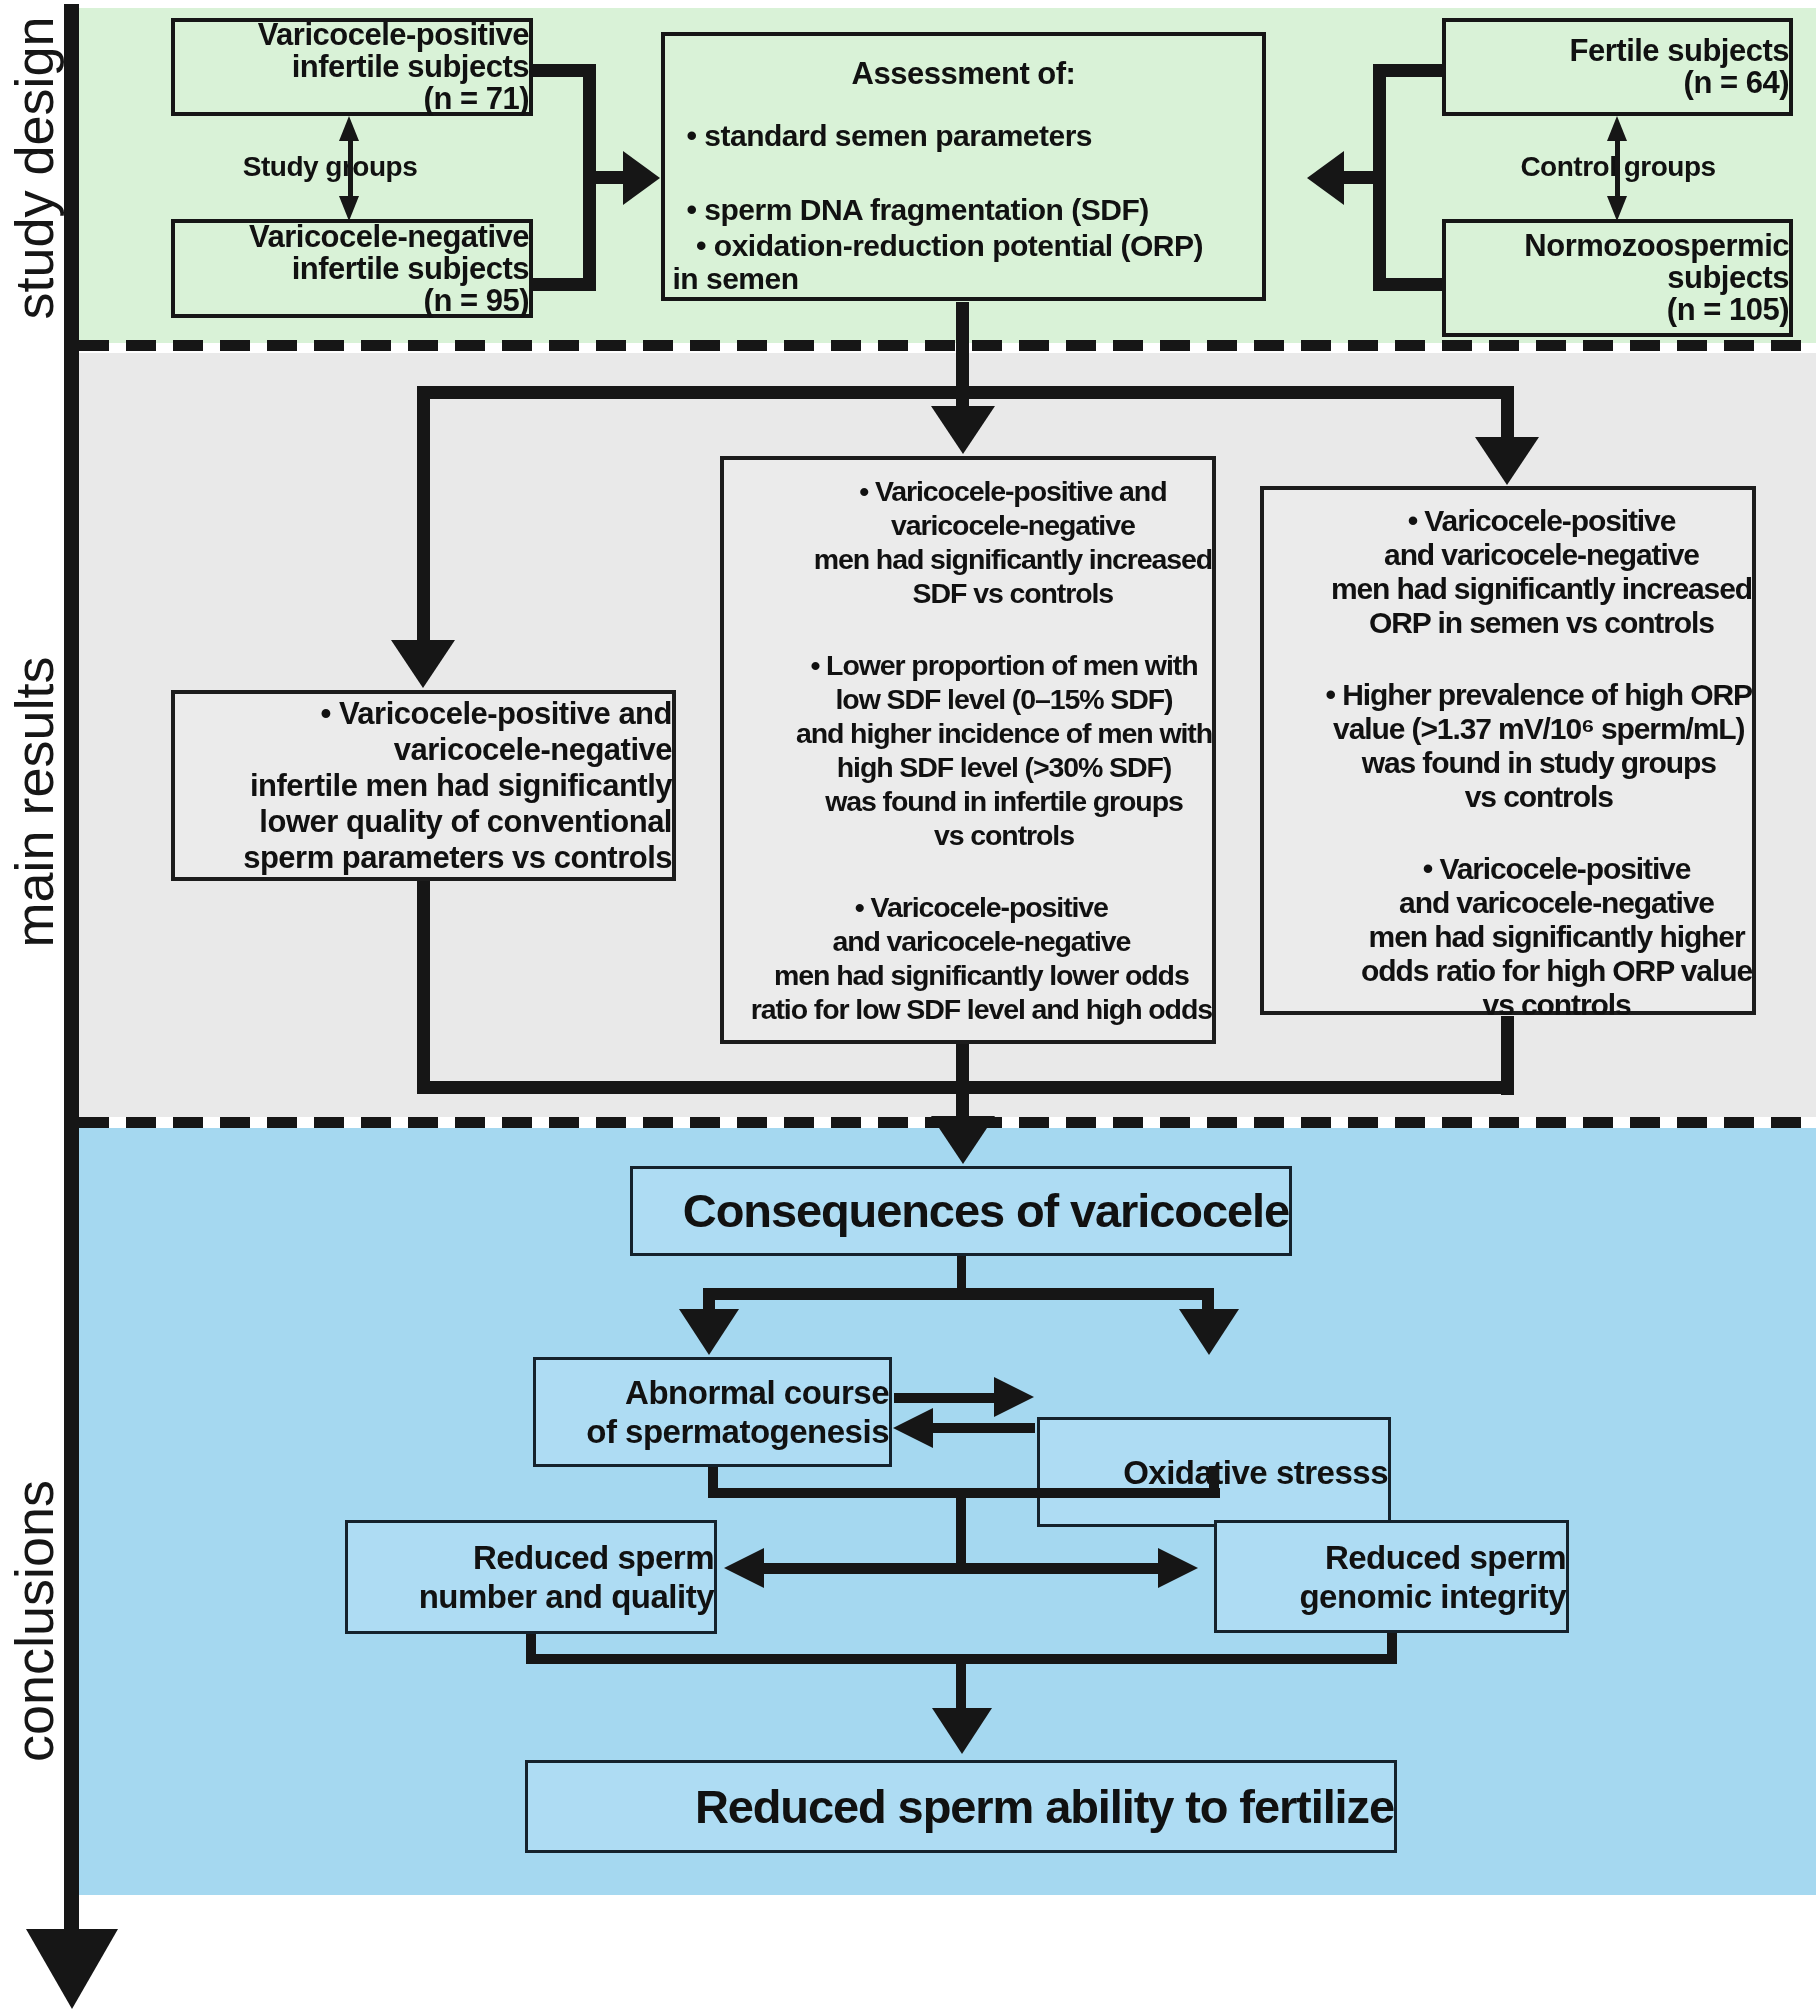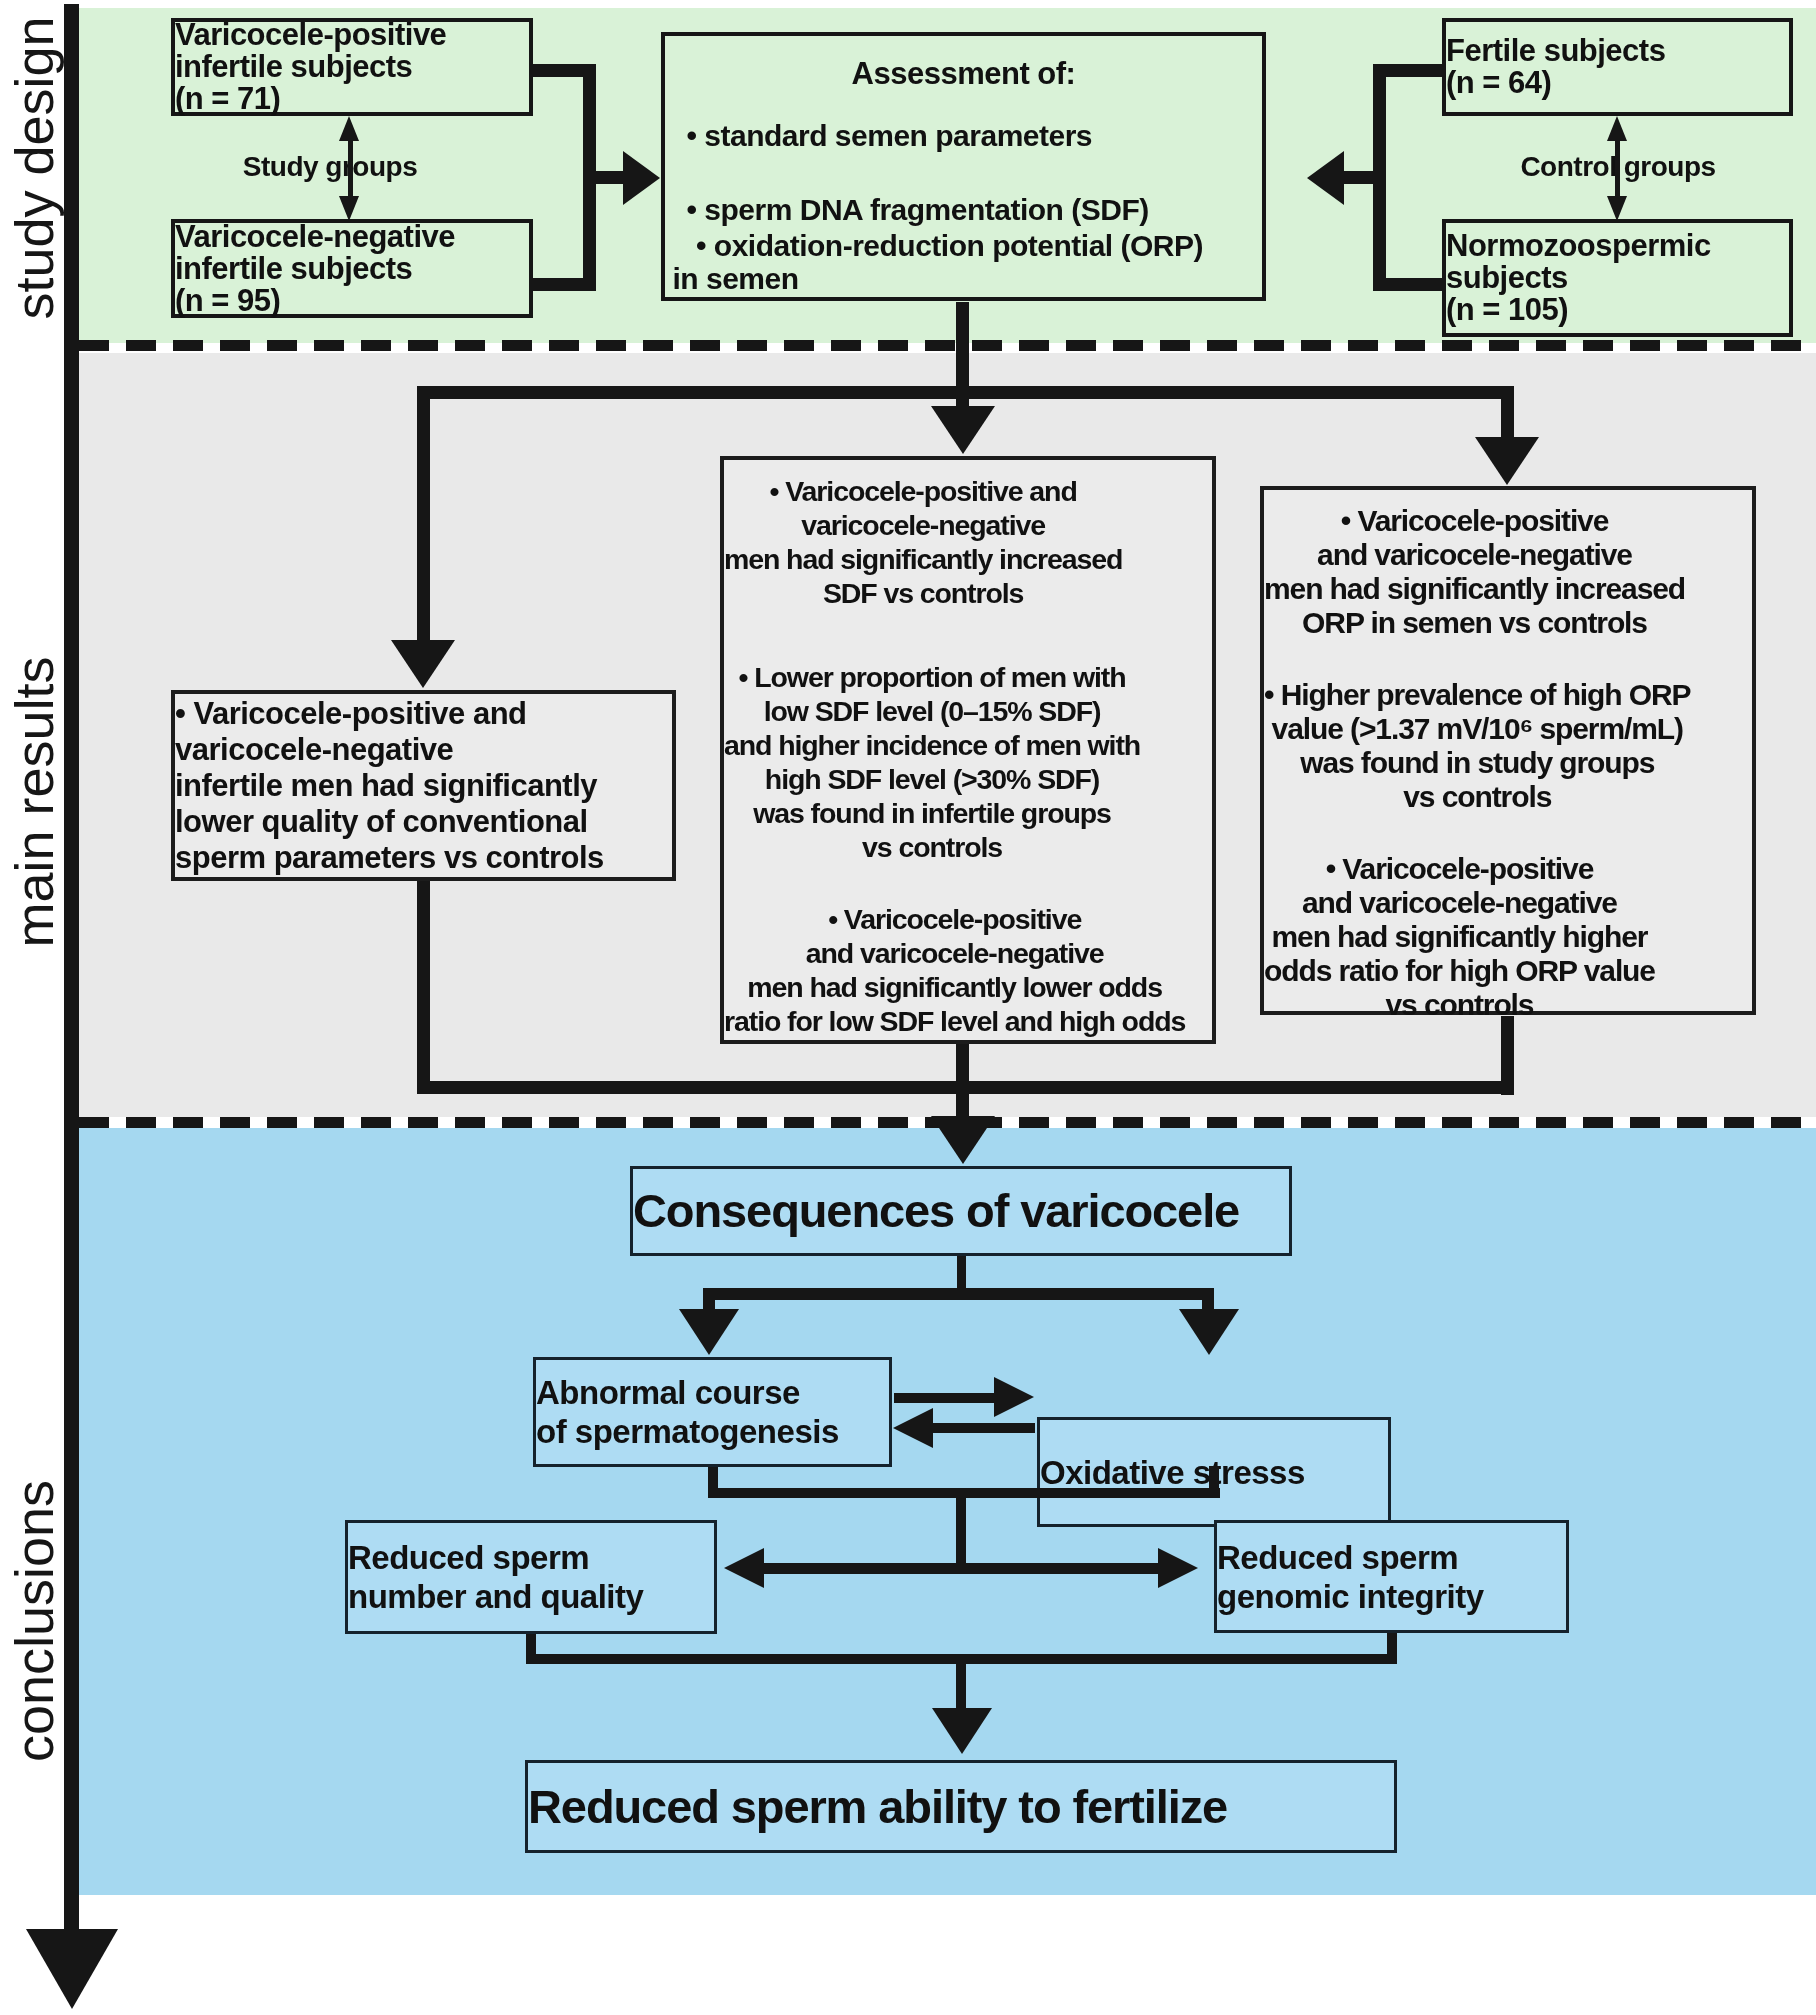--- a/index.html
+++ b/index.html
@@ -8,21 +8,21 @@
   .band{position:absolute;left:79px;right:0;}
   .band.green{background:#d9f2d7;}
   .band.gray{background:#e9e9e9;}
   .band.blue{background:#a5d8f0;}
   .dashed{position:absolute;left:79px;right:0;height:10.8px;
           background:repeating-linear-gradient(90deg,#161616 0 30px,transparent 30px 47px);}
   .sideblabel{position:absolute;white-space:nowrap;font-size:54px;font-weight:400;color:#161616;
           transform:translate(-50%,-50%) rotate(-90deg);}
   .vl,.hl{position:absolute;background:#161616;}
   .box{position:absolute;border:4.3px solid #161616;box-sizing:border-box;display:flex;
-       flex-direction:column;justify-content:center;align-items:flex-start;text-align:center;
+       flex-direction:column;justify-content:center;align-items:flex-end;text-align:center;
        font-weight:bold;letter-spacing:-0.5px;}
   .box.greenb{background:#d9f2d7;}
   .box.grayb{background:#ebebeb;border-color:#1c1c1c;}
   .box.blueb{background:#aedcf3;border-color:#15222c;border-width:3.2px;}
   .ln{display:block;}
   .para{display:block;}
   .ah{position:absolute;width:0;height:0;}
   
   .ah-down-lg{border-left:32px solid transparent;border-right:32px solid transparent;border-top:48px solid #161616;}
   .ah-down-md{border-left:30px solid transparent;border-right:30px solid transparent;border-top:46px solid #161616;}
@@ -123,21 +123,21 @@
     <span class="ln">sperm parameters vs controls</span>
   </div>
 
   <div class="box grayb" style="left:720px;top:456px;width:496px;height:588px;font-size:28.5px;line-height:34px;letter-spacing:-1.1px;justify-content:flex-start;padding-top:14px;">
     <span class="para">
       <span class="ln">• Varicocele-positive and</span>
       <span class="ln">varicocele-negative</span>
       <span class="ln">men had significantly increased</span>
       <span class="ln">SDF vs controls</span>
     </span>
-    <span class="para" style="margin-top:50px;">
+    <span class="para" style="margin-top:38px;">
       <span class="ln">• Lower proportion of men with</span>
       <span class="ln">low SDF level (0–15% SDF)</span>
       <span class="ln">and higher incidence of men with</span>
       <span class="ln">high SDF level (&gt;30% SDF)</span>
       <span class="ln">was found in infertile groups</span>
       <span class="ln">vs controls</span>
     </span>
     <span class="para" style="margin-top:38px;">
       <span class="ln">• Varicocele-positive</span>
       <span class="ln">and varicocele-negative</span>

